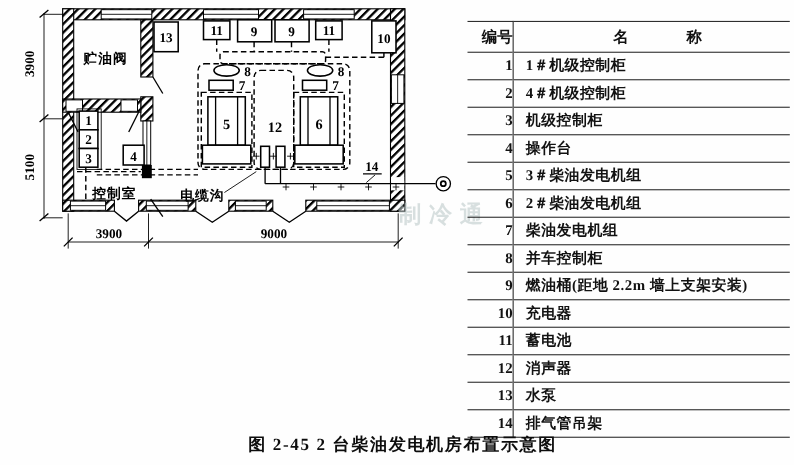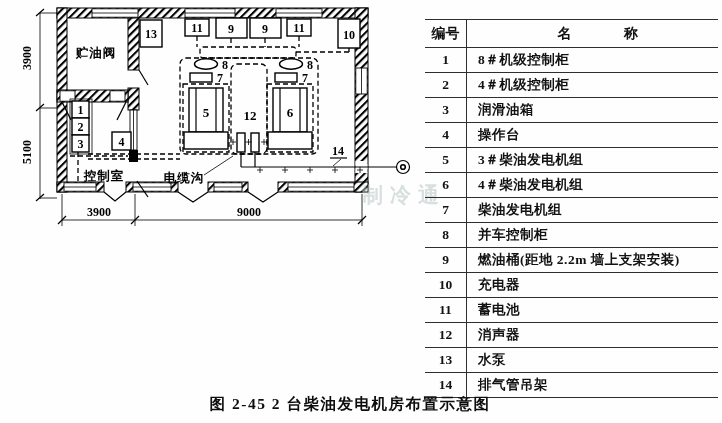--- a/index.html
+++ b/index.html
@@ -32,28 +32,28 @@
   #equip-table{
     position:absolute;left:425px;top:19px;width:293px;
     border-collapse:collapse;table-layout:fixed;
     font-size:13.5px;font-weight:600;color:#121212;
   }
   #equip-table td,#equip-table th{
     border-top:1.4px solid #2e2e2e;height:24px;padding:0;
     font-weight:600;
   }
   #equip-table tr:last-child td{border-bottom:1.5px solid #2e2e2e;}
-  #equip-table .col-id{width:41px;text-align:center;border-right:1.6px solid #2e2e2e;}
+  #equip-table .col-id{width:41px;text-align:right;border-right:1.6px solid #2e2e2e;}
   #equip-table .col-name{text-align:left;padding-left:11px;letter-spacing:.5px;}
   #equip-table thead th{height:27px;font-size:14px;}
   #equip-table thead .col-name div{display:flex;justify-content:center;gap:52px;}
   
   #caption{
     position:absolute;left:0;top:394px;width:700px;text-align:center;
-    font-size:15.5px;font-weight:700;letter-spacing:1.5px;color:#0d0d0d;
+    font-size:15.5px;font-weight:700;letter-spacing:1.5px;color:#0d0d0d;padding-left:16px;
   }
 </style>
 </head>
 <body>
 
 <svg id="plan" width="422" height="240" viewBox="0 0 422 240">
   <defs>
     <pattern id="hat" width="5.5" height="5.5" patternUnits="userSpaceOnUse" patternTransform="rotate(45)">
       <rect width="5.5" height="5.5" fill="#fff"></rect>
       <rect width="2.1" height="5.5" fill="#000"></rect>
@@ -250,41 +250,41 @@
         <div>
           <span>名</span>
           <span>称</span>
         </div>
       </th>
     </tr>
   </thead>
   <tbody>
     <tr>
         <td class="col-id">1</td>
-        <td class="col-name">8＃机级控制柜</td>
+        <td class="col-name">1＃机级控制柜</td>
       </tr>
     <tr>
         <td class="col-id">2</td>
         <td class="col-name">4＃机级控制柜</td>
       </tr>
     <tr>
         <td class="col-id">3</td>
-        <td class="col-name">润滑油箱</td>
+        <td class="col-name">机级控制柜</td>
       </tr>
     <tr>
         <td class="col-id">4</td>
         <td class="col-name">操作台</td>
       </tr>
     <tr>
         <td class="col-id">5</td>
         <td class="col-name">3＃柴油发电机组</td>
       </tr>
     <tr>
         <td class="col-id">6</td>
-        <td class="col-name">4＃柴油发电机组</td>
+        <td class="col-name">2＃柴油发电机组</td>
       </tr>
     <tr>
         <td class="col-id">7</td>
         <td class="col-name">柴油发电机组</td>
       </tr>
     <tr>
         <td class="col-id">8</td>
         <td class="col-name">并车控制柜</td>
       </tr>
     <tr>

